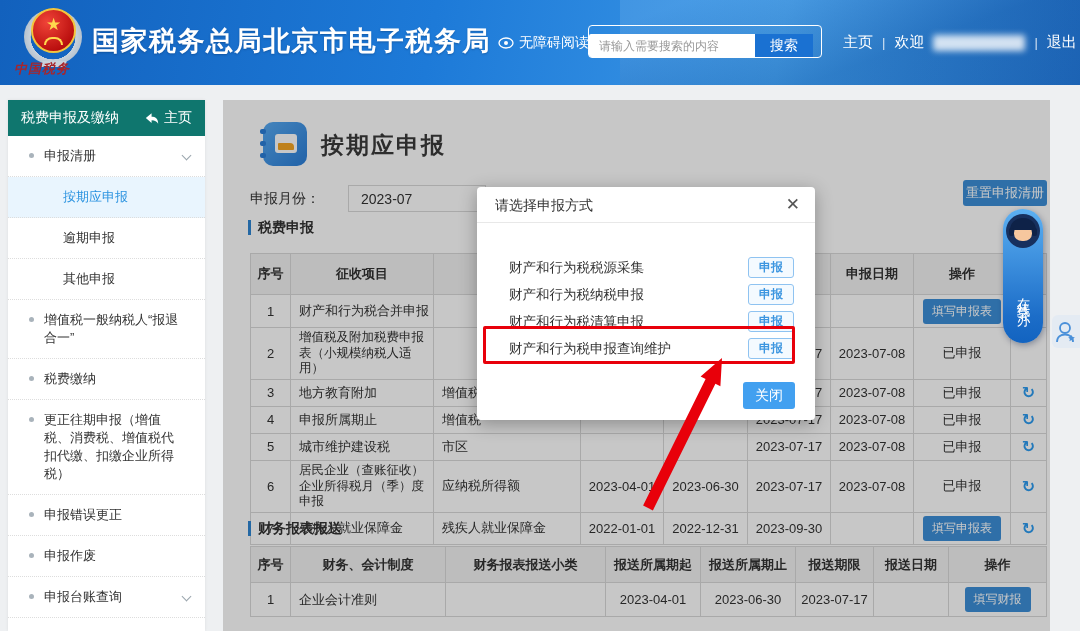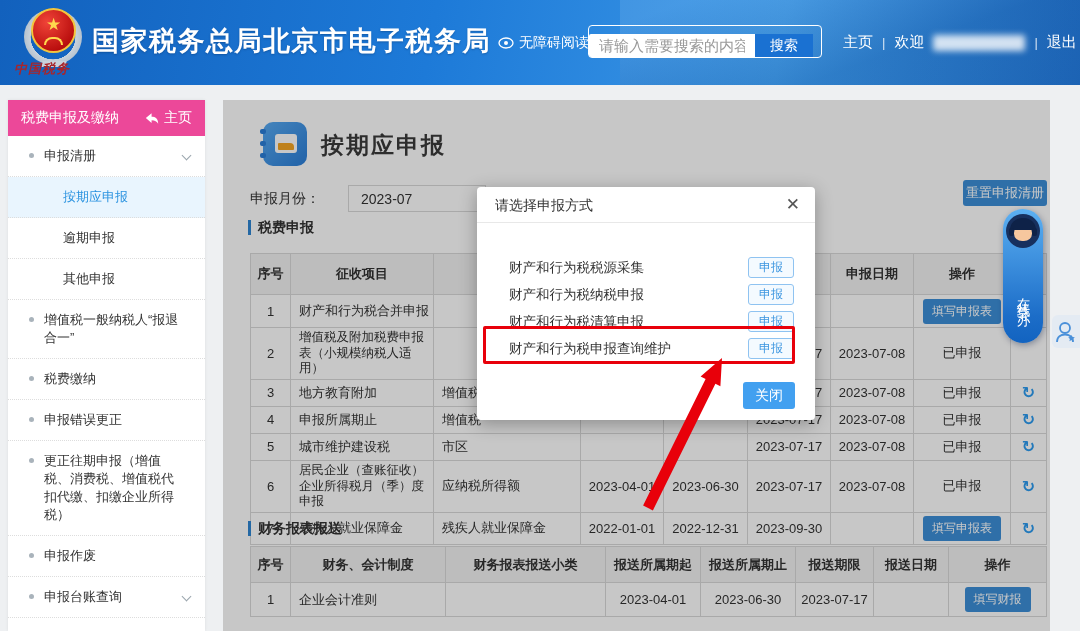--- a/index.html
+++ b/index.html
@@ -17,30 +17,30 @@
      background:radial-gradient(circle,transparent 55%,#c8d2dc 56%,#9fb0bf 90%); }
   .emblem .disc { position:absolute; left:9px; top:3px; width:45px; height:45px; border-radius:50%;
      background:radial-gradient(circle at 35% 30%,#f04438,#b80d0d 75%); border:2px solid #f3c53d; }
   .emblem .star { position:absolute; left:9px; top:6px; width:45px; text-align:center; color:#ffd84d; font-size:17px; line-height:28px; }
   .emblem .gate { position:absolute; left:22px; top:32px; width:19px; height:8px; border:2px solid #ffd84d; border-bottom:none; border-radius:8px 8px 0 0; }
   .emblem .ribbon { position:absolute; left:20px; top:56px; width:24px; height:6px; background:#c8d2dc; transform:skewX(-12deg); }
   .logo-script { position:absolute; left:14px; top:60px; width:80px; font-size:13px; font-weight:bold; font-style:italic; color:#a8252b; letter-spacing:1px; white-space:nowrap; }
   .site-title { position:absolute; left:92px; top:23px; font-size:27px; font-weight:bold; color:#fff; letter-spacing:1.5px; text-shadow:0 1px 2px rgba(0,40,90,.35); }
   .a11y { position:absolute; left:498px; top:34px; color:#fff; font-size:14px; display:flex; align-items:center; gap:5px; }
   .search-wrap { position:absolute; left:588px; top:25px; width:234px; height:33px; border:1px solid #ffffff; border-radius:4px; display:flex; padding-right:8px; }
-  .search-wrap input { flex:1; border:none; outline:none; font-size:15px; padding:0 10px; color:#333; background:#fff; min-width:0; border-radius:2px 0 0 2px;margin-top:8px; }
+  .search-wrap input { flex:1; border:none; outline:none; font-size:12px; padding:0 10px; color:#333; background:#fff; min-width:0; border-radius:2px 0 0 2px;margin-top:8px; }
   .search-wrap input::placeholder { color:#999; }
   .search-btn { width:58px; background:#1a71d2; color:#fff; font-size:14px; border:none; cursor:pointer;margin-top:8px; }
   .top-links { position:absolute; left:843px; top:33px; display:flex; align-items:center; gap:9px; color:#fff; font-size:15px; white-space:nowrap; }
   .top-links .sep { opacity:.8; font-size:13px; }
   .blur-name { width:92px; height:16px; background:rgba(255,255,255,.8); border-radius:2px; filter:blur(3px); }
 
   
   .sidebar { position:absolute; left:8px; top:100px; width:197px; bottom:0; background:#fff; z-index:2; box-shadow:0 0 3px rgba(0,0,0,.08); }
-  .sb-header { height:36px; background:#ec4899; color:#fff; font-size:14px; display:flex; align-items:center; justify-content:space-between; padding:0 13px; }
+  .sb-header { height:36px; background:#0f766e; color:#fff; font-size:14px; display:flex; align-items:center; justify-content:space-between; padding:0 13px; }
   .sb-home { display:flex; align-items:center; gap:5px; cursor:pointer; }
   .sb-item { position:relative; font-size:13px; color:#333; padding:11px 26px 11px 36px; border-bottom:1px dotted #ddd; line-height:18px; cursor:pointer; }
   .sb-item .dot { position:absolute; left:21px; top:17px; width:5px; height:5px; border-radius:50%; background:#a9b3bb; }
   .sb-item.sub { padding-left:55px; }
   .sb-item.active { background:#e9f5fe; color:#2b93e0; }
   .chev { position:absolute; right:15px; top:16px; width:7px; height:7px; border-right:1.5px solid #9aa5ad; border-bottom:1.5px solid #9aa5ad; transform:rotate(45deg); }
 
   
   .panel { position:absolute; left:223px; top:100px; width:827px; bottom:0; background:#fff; z-index:1; }
   .doc-icon { position:absolute; left:40px; top:22px; width:44px; height:44px; border-radius:10px; background:linear-gradient(135deg,#58aaf2,#2b7ed8); }
@@ -67,21 +67,21 @@
   
   .dim { position:absolute; left:223px; top:100px; width:827px; bottom:0; background:rgba(0,0,0,.22); z-index:5; }
 
   
   .modal { position:absolute; left:477px; top:187px; width:338px; height:233px; background:#fff; border-radius:4px; z-index:7; box-shadow:0 4px 18px rgba(0,0,0,.3); }
   .m-head { height:36px; line-height:36px; padding:0 18px; font-size:14px; color:#333; border-bottom:1px solid #e8e8e8; }
   .m-close { position:absolute; right:15px; top:8px; font-size:17px; color:#555; cursor:pointer; line-height:20px; }
   .m-items { margin-top:31px; }
   .m-row { height:27px; padding:0 21px 0 32px; display:flex; align-items:center; justify-content:space-between; }
   .m-row .lbl { font-size:13.5px; color:#333; }
-  .m-apply { width:46px; height:21px; line-height:19px; text-align:center; border:1px solid #8fc3f1; color:#3d96e0; background:#f4faff; font-size:12px; border-radius:3px; cursor:pointer; }
+  .m-apply { width:46px; height:21px; line-height:19px; text-align:center; border:1px solid #8fc3f1; color:#3d96e0; background:#f4faff; font-size:12px; border-radius:3px; cursor:pointer;font-weight:bold; }
   .m-close-btn { position:absolute; right:20px; bottom:11px; width:52px; height:27px; background:#42a0f0; color:#fff; font-size:14px; border:none; border-radius:3px; cursor:pointer; }
 
   
   .guide-pill { position:absolute; left:1003px; top:209px; width:40px; height:134px; border-radius:20px;
     background:linear-gradient(180deg,#5cb0f2 0%,#1c6dc8 80%,#1263c0 100%); z-index:6; box-shadow:1px 2px 6px rgba(0,20,60,.35); cursor:pointer; }
   .avatar { position:absolute; left:3px; top:5px; width:34px; height:34px; border-radius:50%; background:#17305e; overflow:hidden; }
   .avatar .face { position:absolute; left:8px; top:11px; width:18px; height:16px; border-radius:50% 50% 45% 45%; background:#f6c79e; }
   .avatar .band { position:absolute; left:4px; top:4px; width:26px; height:12px; border-radius:13px 13px 0 0; background:#0e2248; }
   .avatar .ear1,.avatar .ear2 { position:absolute; top:14px; width:5px; height:8px; border-radius:2px; background:#0e2248; }
   .avatar .ear1 { left:3px; } .avatar .ear2 { right:3px; }
@@ -139,22 +139,22 @@
         <span>主页</span>
       </span>
     </div>
     <div id="sb-list">
         <div class="sb-item"><span class="dot"></span><span>申报清册</span><span class="chev"></span></div>
         <div class="sb-item sub active"><span>按期应申报</span></div>
         <div class="sb-item sub"><span>逾期申报</span></div>
         <div class="sb-item sub"><span>其他申报</span></div>
         <div class="sb-item"><span class="dot"></span><span>增值税一般纳税人“报退合一”</span></div>
         <div class="sb-item"><span class="dot"></span><span>税费缴纳</span></div>
+        <div class="sb-item"><span class="dot"></span><span>更正往期申报（增值税、消费税、增值税代扣代缴、扣缴企业所得税）</span></div>
         <div class="sb-item"><span class="dot"></span><span>申报错误更正</span></div>
-        <div class="sb-item"><span class="dot"></span><span>更正往期申报（增值税、消费税、增值税代扣代缴、扣缴企业所得税）</span></div>
         <div class="sb-item"><span class="dot"></span><span>申报作废</span></div>
         <div class="sb-item"><span class="dot"></span><span>申报台账查询</span><span class="chev"></span></div>
         <div class="sb-item"><span>申报表（财务报表）查询及打印</span></div>
       </div>
   </div>
 
   <div class="panel">
     <div class="doc-icon">
         <div class="card">
           <i></i>

